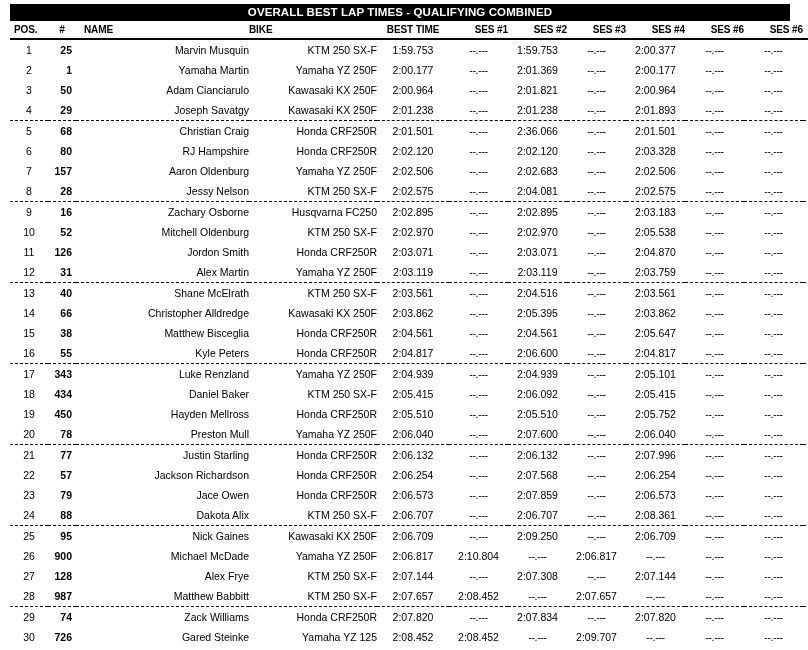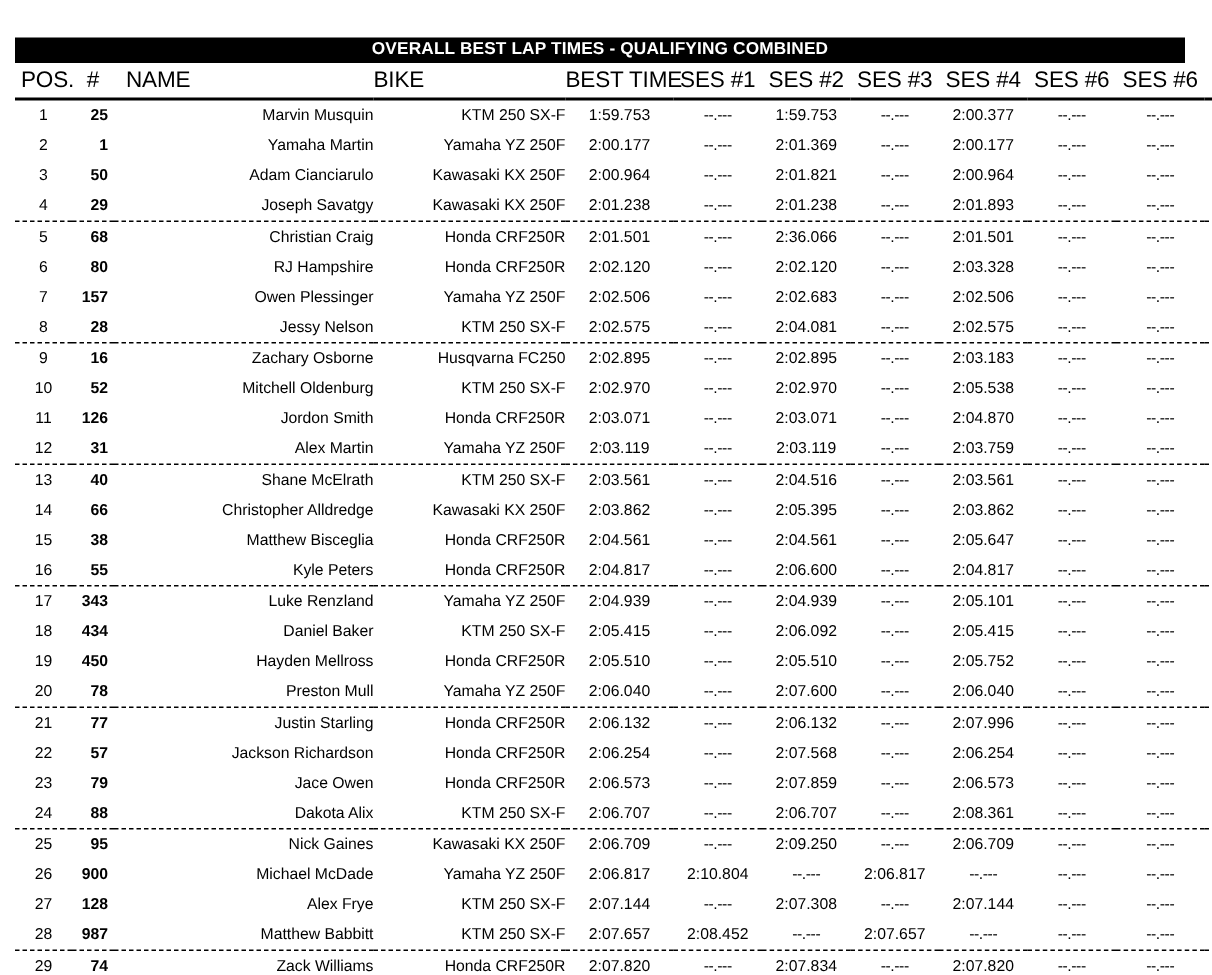--- a/index.html
+++ b/index.html
@@ -31,32 +31,31 @@
   .title-bar {
     background: #000000;
     color: #ffffff;
     height: 17px;
     line-height: 17px;
     text-align: center;
     font-size: 11.5px;
     font-weight: bold;
     letter-spacing: 0.1px;
     font-family: "Liberation Sans", sans-serif;
-    margin-top: 21px;
   }
 
   
   table.lap {
     border-collapse: collapse;
     width: 780px;
     table-layout: fixed;
   }
   table.lap th {
-    font-size: 15px;
-    font-weight: normal;
+    font-size: 10px;
+    font-weight: bold;
     padding: 3px 0 3px 0;
     vertical-align: bottom;
     white-space: nowrap;
     letter-spacing: -0.1px;
   }
   thead tr.head-row th {
     border-bottom: 2px solid #000000;
   }
   table.lap td {
     font-size: 10.5px;
@@ -72,21 +71,21 @@
   .c-name  { width: 165px; text-align: right;  padding-left: 8px !important; }
   .c-bike  { width: 128px; text-align: right; }
   .c-best  { width: 72px;  text-align: center; }
   .c-ses   { width: 59px;  text-align: center; }
 
   th.c-pos  { text-align: left; padding-left: 4px !important;}
   th.c-num  { text-align: center; padding-right: 0 !important;}
   th.c-name { text-align: left; margin-top: 24px; }
   th.c-bike { text-align: left; }
   th.c-best { text-align: center; }
-  th.c-ses  { text-align: center; }
+  th.c-ses  { text-align: right; }
 
   td.c-bike { font-size: 9.5px; }
   td.c-ses  { font-size: 9.5px; }
   td.c-best { font-size: 11px; }
   td.c-name { font-size: 11px; }
   td.c-pos  { font-size: 11px; }
   td.c-num  { font-size: 10.5px; }
 
   
   tr.group-start > td {
@@ -202,21 +201,21 @@
             <td class="c-ses">2:02.120</td>
             <td class="c-ses blank">--.---</td>
             <td class="c-ses">2:03.328</td>
             <td class="c-ses blank">--.---</td>
             <td class="c-ses blank">--.---</td>
             <td class="c-ses blank">--.---</td>
           </tr>
           <tr>
             <td class="c-pos">7</td>
             <td class="c-num">157</td>
-            <td class="c-name">Owen  Plessinger</td>
+            <td class="c-name">Aaron  Oldenburg</td>
             <td class="c-bike">Yamaha YZ 250F</td>
             <td class="c-best">2:02.506</td>
             <td class="c-ses blank">--.---</td>
             <td class="c-ses">2:02.683</td>
             <td class="c-ses blank">--.---</td>
             <td class="c-ses">2:02.506</td>
             <td class="c-ses blank">--.---</td>
             <td class="c-ses blank">--.---</td>
             <td class="c-ses blank">--.---</td>
           </tr>

